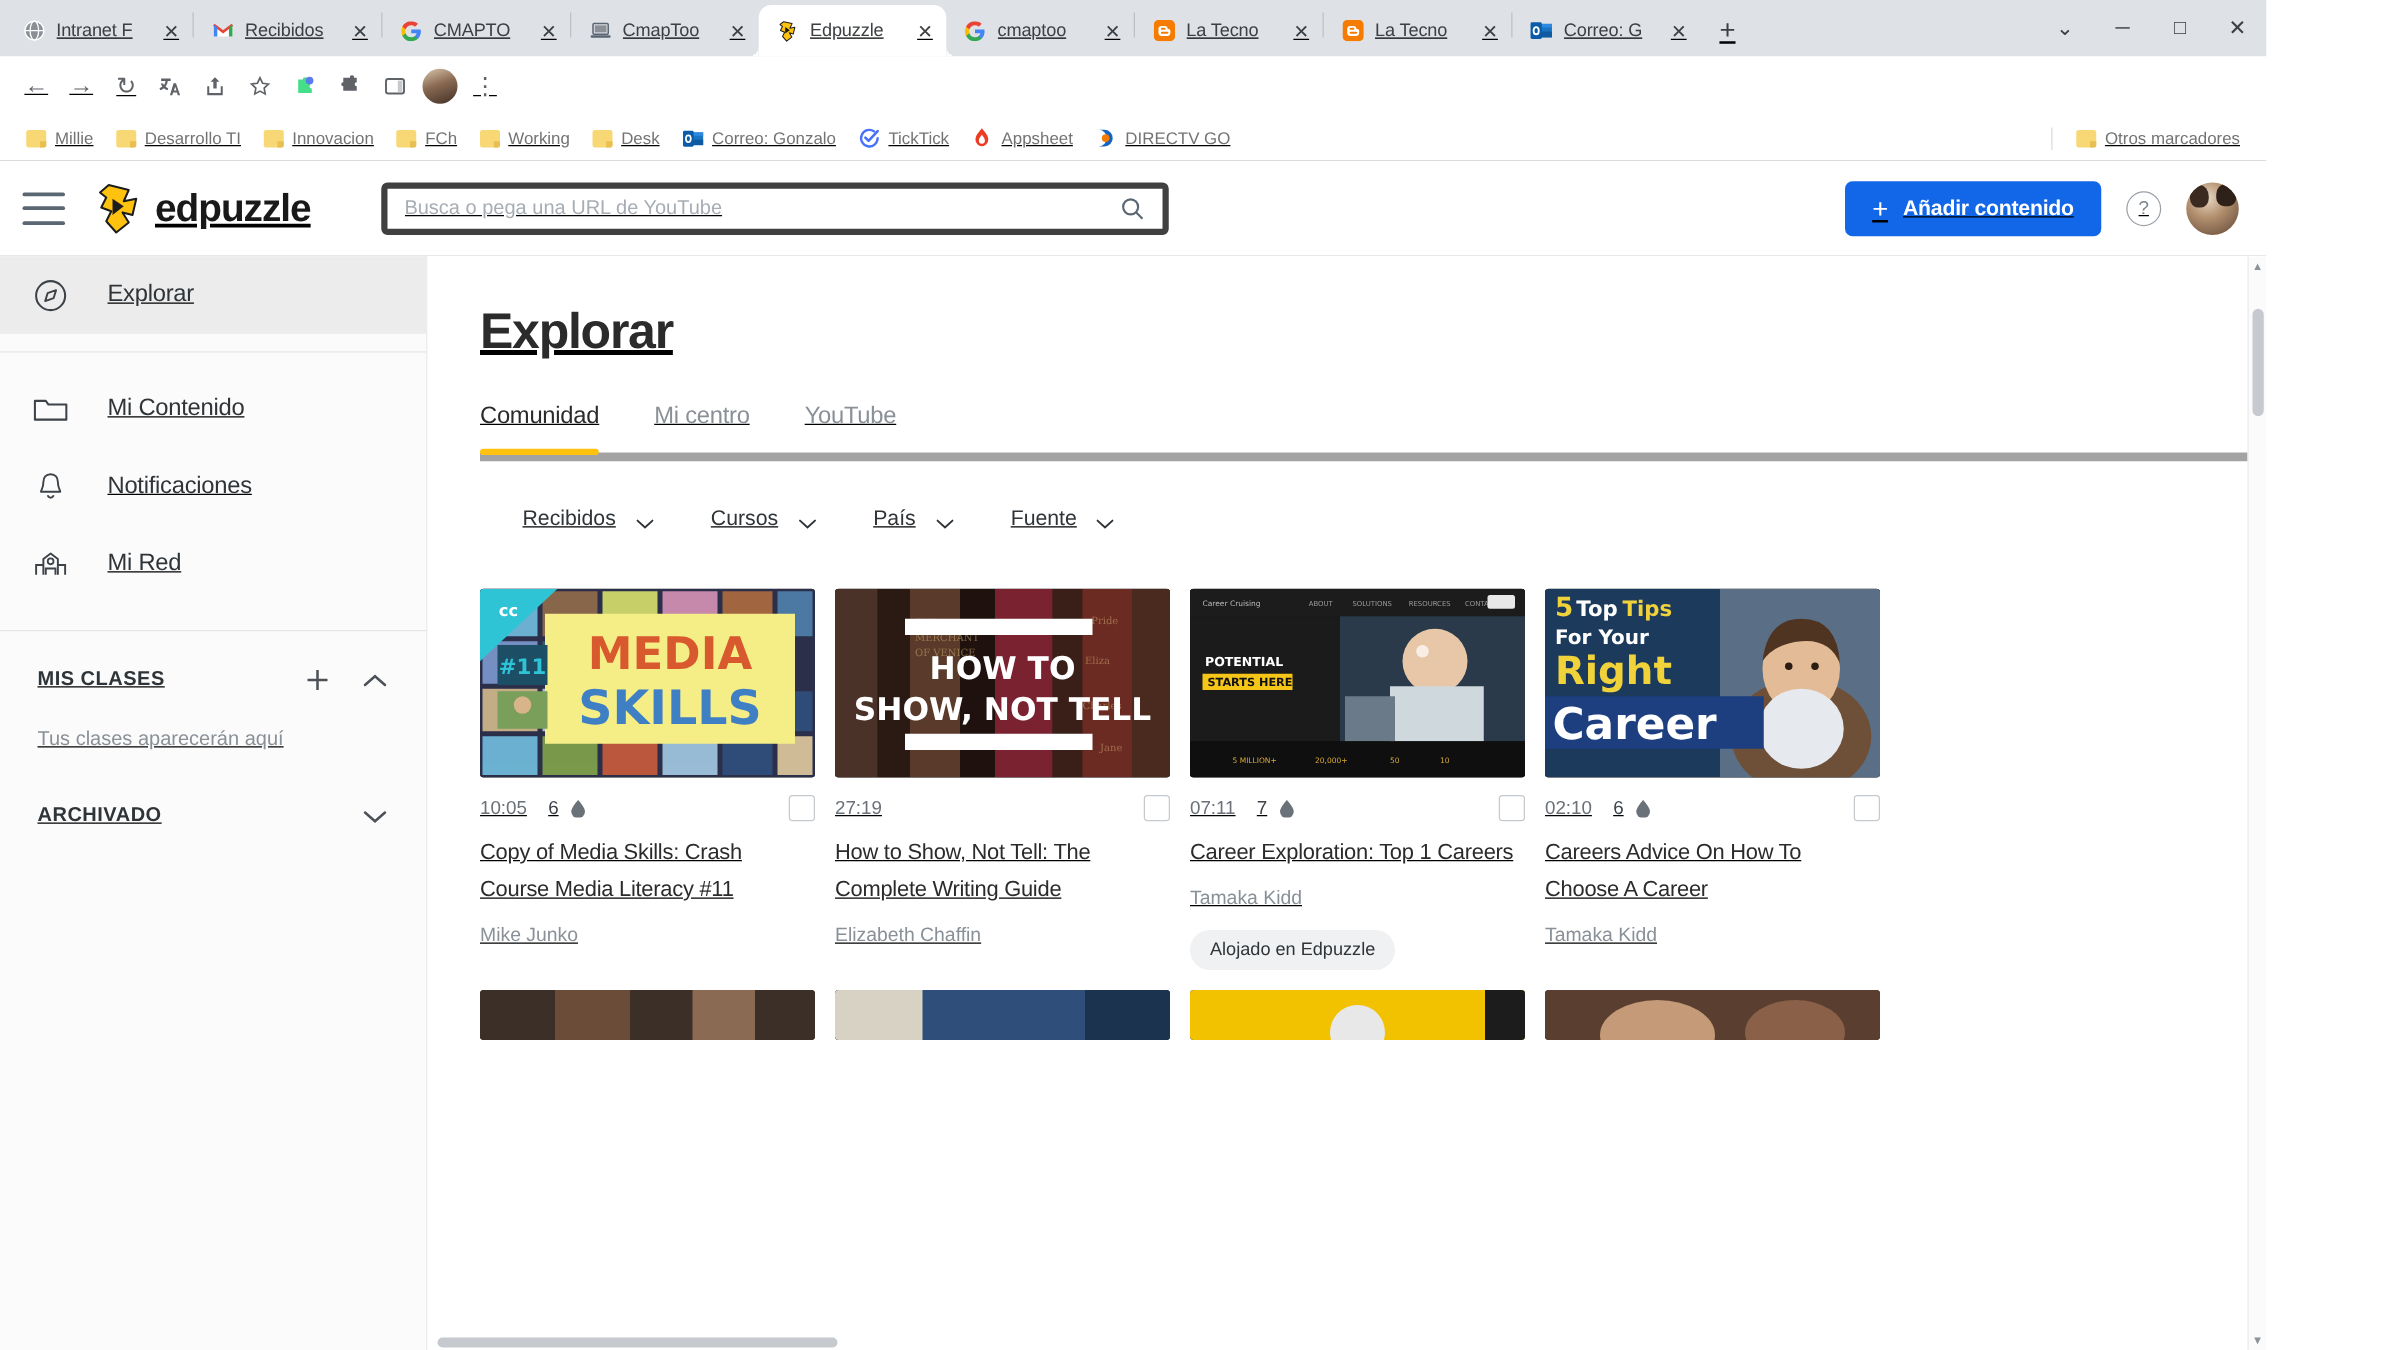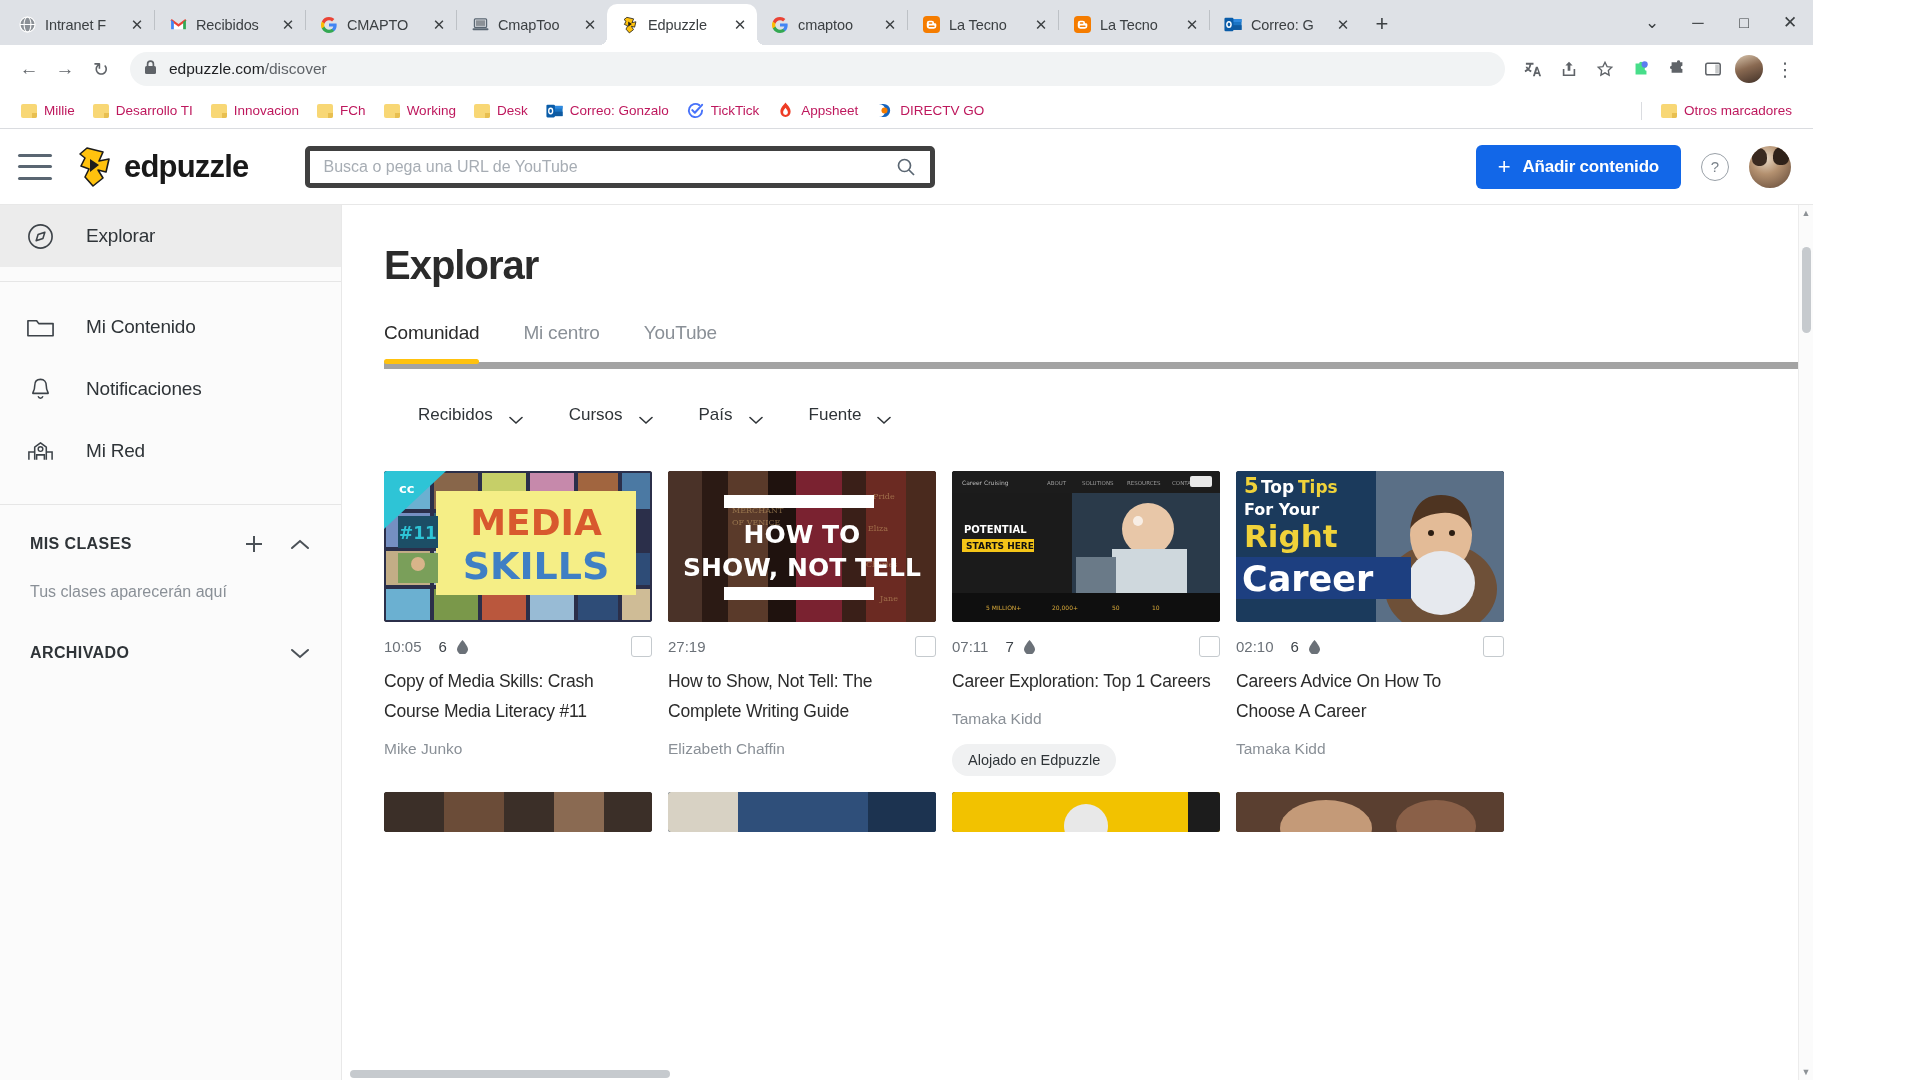--- a/index.html
+++ b/index.html
@@ -4,21 +4,21 @@
 <style>
   * { box-sizing: border-box; margin: 0; padding: 0; }
   html, body {
     width: 1920px; height: 1080px;
     font-family: "Liberation Sans", sans-serif;
     background: #ffffff;
     overflow: hidden;
   }
 
   
-  .browser { width: 1813px; height: 1080px; display: flex; flex-direction: column; }
+  .browser { width: 1813px; height: 1080px; display: flex; flex-direction: column; text-decoration: underline; }
 
   .tabstrip {
     height: 45px; background: #dee1e6; display: flex; align-items: flex-end;
     padding-left: 4px; position: relative; flex: 0 0 45px;
   }
   .tab {
     height: 41px; width: 150px; display: flex; align-items: center;
     padding: 0 6px 0 14px; position: relative; flex: 0 0 auto;
   }
   .tab.active {
@@ -83,21 +83,21 @@
     background:linear-gradient(160deg,#d9c6ae 0%,#8a6a52 45%,#403027 100%);
     position:relative;
   }
 
   
   .bookmarks {
     height: 36px; background:#fff; display:flex; align-items:center;
     padding: 0 12px; flex:0 0 36px; gap: 2px; border-bottom:1px solid #dadce0;
   }
   .bm { display:flex; align-items:center; gap:7px; padding: 4px 9px; border-radius:5px; white-space:nowrap; }
-  .bm-label { font-size:13.5px; color:#be185d; }
+  .bm-label { font-size:13.5px; color:#737373; }
   .folder-ic {
     width:16px; height:14px; flex:0 0 16px; background:#f8d775; border-radius:2px;
     position:relative;
   }
   .folder-ic::after{
     content:""; position:absolute; right:0; bottom:0; width:5px; height:5px;
     background:#e8bf50; border-radius:0 0 2px 0;
   }
   .bm-spacer { flex:1 1 auto; }
   .bm-div { width:1px; height:18px; background:#dadce0; margin:0 8px; flex:0 0 1px;}
@@ -369,29 +369,20 @@
       <div class="winbtn">─</div>
       <div class="winbtn">□</div>
       <div class="winbtn" style="font-size:17px;">✕</div>
     </div>
   </div>
 
   <div class="toolbar">
     <div class="navbtn">←</div>
     <div class="navbtn">→</div>
     <div class="navbtn">↻</div>
-    <div class="omnibox">
-      <span style="flex:0 0 13px;">
-        <svg width="13" height="15" viewBox="0 0 13 15">
-            <rect x="1" y="6" width="11" height="8" rx="1.5" fill="#5f6368"></rect>
-            <path d="M3.6 6V4a2.9 2.9 0 0 1 5.8 0v2" stroke="#5f6368" stroke-width="1.7" fill="none"></path>
-          </svg>
-      </span>
-      <span class="omni-url"><span>edpuzzle.com</span><span class="path">/discover</span></span>
-    </div>
     <div class="tb-icons">
       <div class="tb-ic">
         <svg width="19" height="19" viewBox="0 0 20 20">
             <path d="M2 3h8v2H7.6c-.3 2-1 3.5-2 4.7.7.6 1.5 1.1 2.4 1.4l-.7 1.8c-1.1-.4-2.1-1-3-1.8-.9.8-1.9 1.4-3 1.8L.6 11c.9-.3 1.7-.8 2.4-1.4-.6-.7-1-1.5-1.3-2.4h2c.2.5.4.9.7 1.3.7-.9 1.1-2 1.3-3.5H2V3z" fill="#5f6368"></path>
             <path d="M12.5 7h2L18 17h-2l-.7-2.2h-3.2L11.4 17h-2l3.1-10zm.3 6h2.1l-1-3.2-1.1 3.2z" fill="#5f6368"></path>
           </svg>
       </div>
       <div class="tb-ic">
         <svg width="18" height="18" viewBox="0 0 20 20">
             <path d="M10 2l4 4h-2.5v6h-3V6H6l4-4z" fill="#5f6368"></path>

